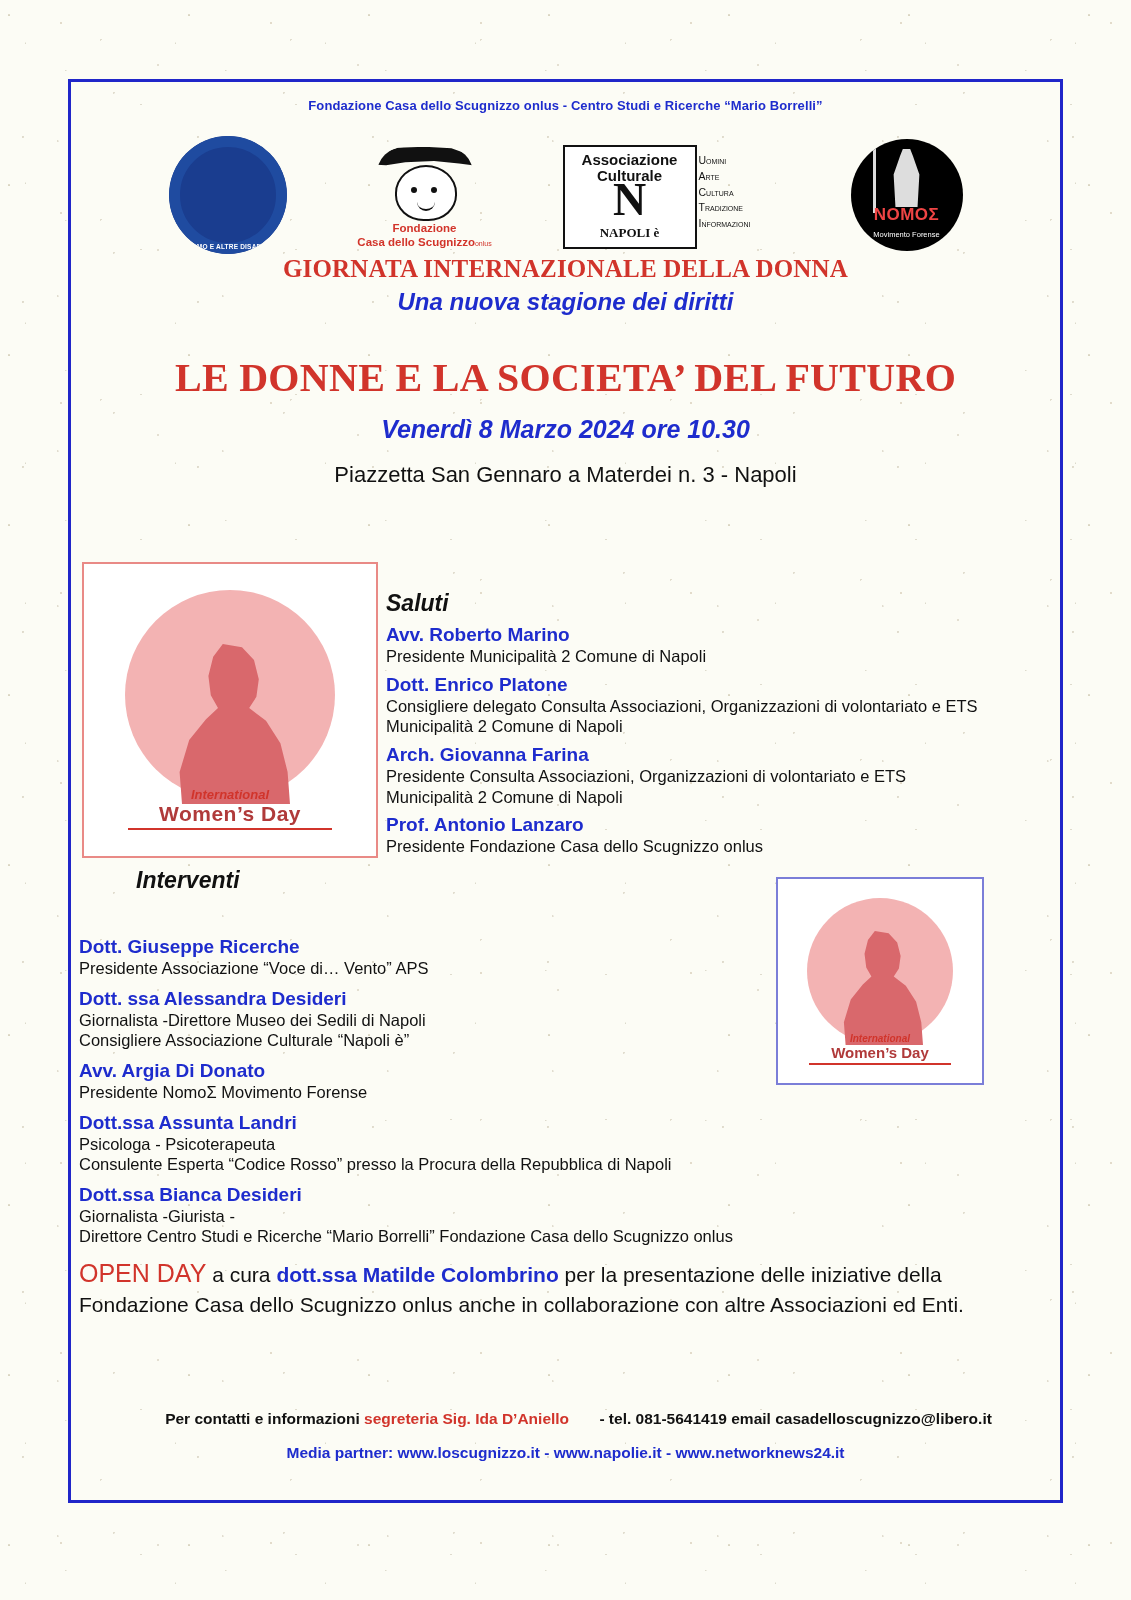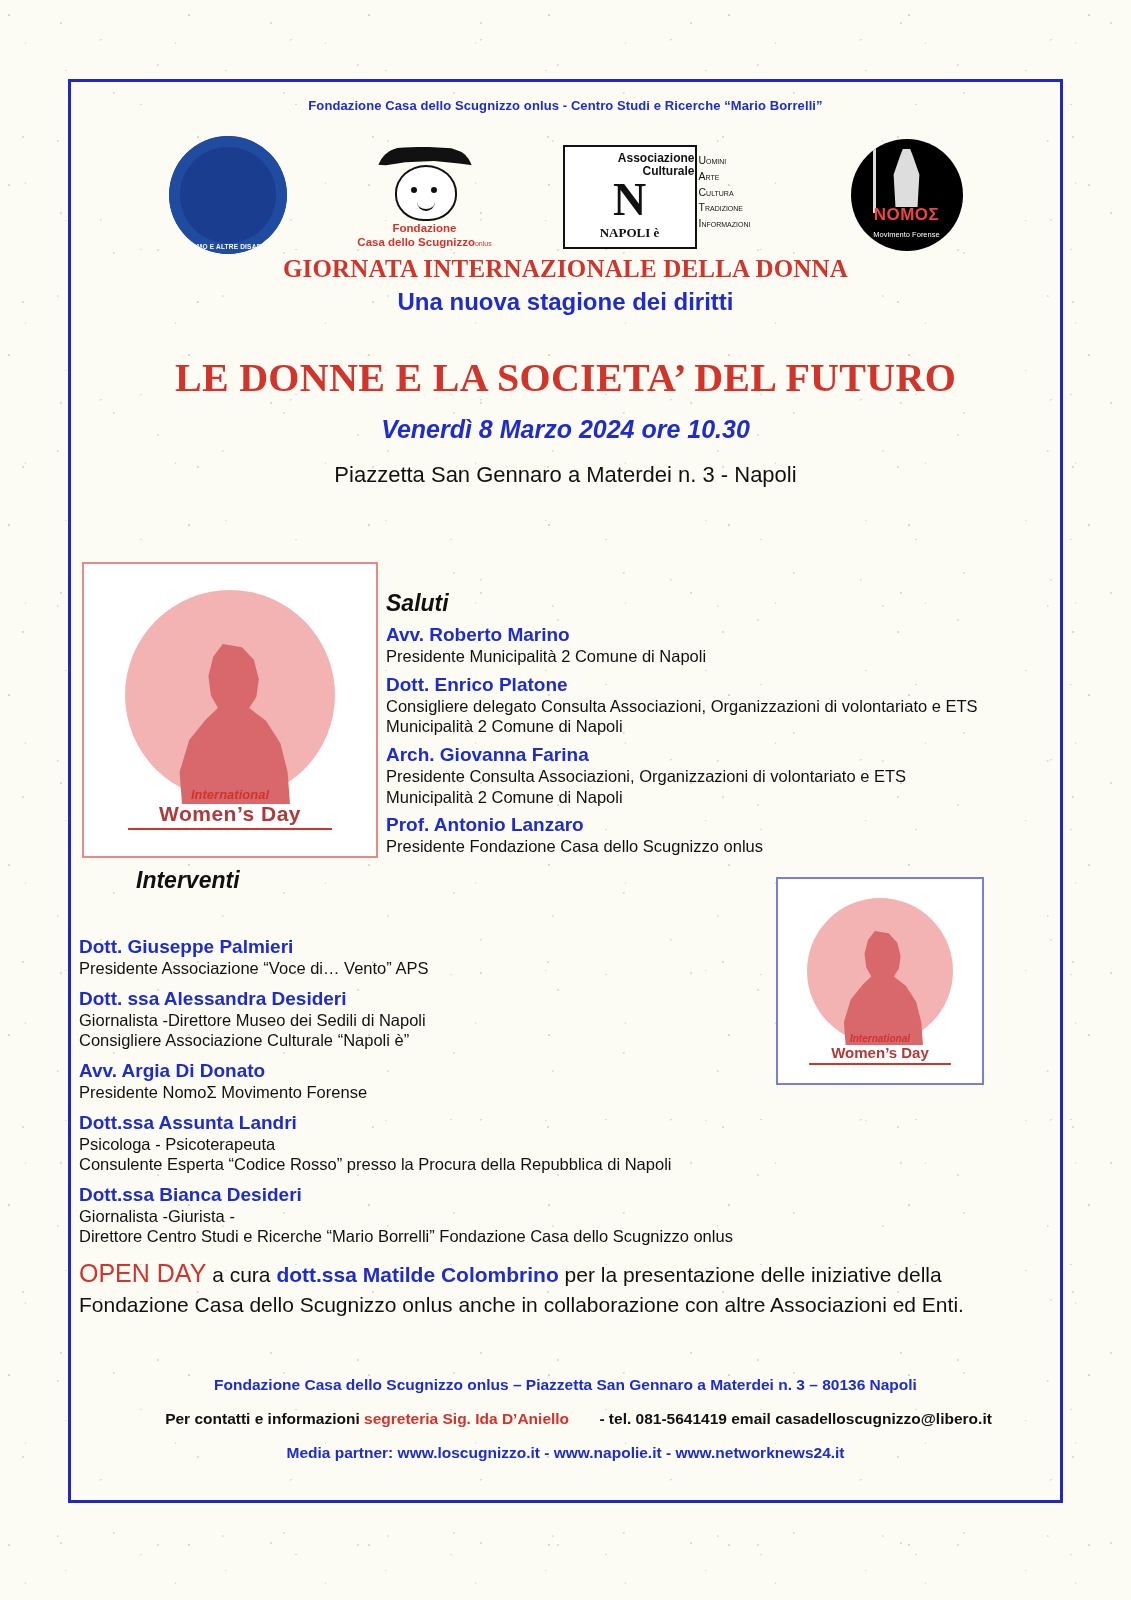--- a/index.html
+++ b/index.html
@@ -151,22 +151,22 @@
     border-bottom: 2.4px solid #111; border-radius: 0 0 12px 12px;}
   .scug-label {
     color: #d2342a; font-weight: bold; font-size: 11.5px; line-height: 1.25;
   }
   .scug-label .small { font-size: 7px; font-weight: normal; }
   
   .logo-napoli {
     width: 130px; height: 100px; border: 2px solid #111; position: relative; background: #fff;
   }
   .napoli-top {
-    position: absolute; top: 5px; left: 0; right: 0; text-align: right;
-    font-size: 12px; font-weight: bold; color: #111; line-height: 1.05;
+    position: absolute; top: 5px; left: 0; right: 0; text-align: center;
+    font-size: 15px; font-weight: bold; color: #111; line-height: 1.05;
   }
   .napoli-n {
     position: absolute; left: 50%; top: 30px; transform: translateX(-50%);
     font-size: 46px; font-weight: bold; color: #111; font-family: "Liberation Serif", serif;
     line-height: 1;
   }
   .napoli-word {
     position: absolute; bottom: 6px; left: 0; right: 0; text-align: center;
     font-size: 13px; font-weight: bold; color: #111; font-family: "Liberation Serif", serif;
   }
@@ -203,20 +203,21 @@
     font-family: "Liberation Serif", serif;
     font-weight: bold;
     font-size: 25px;
     letter-spacing: .2px;
     margin-top: 0;
   }
   .subtitle {
     text-align: center;
     color: #1e2ccd;
     font-weight: bold;
+    font-style: italic;
     font-size: 24px;
     margin-top: 5px;
   }
   .main-title {
     text-align: center;
     color: #d1342b;
     font-family: "Liberation Serif", serif;
     font-weight: bold;
     font-size: 40px;
     margin-top: 38px;
@@ -435,21 +436,21 @@
       <div class="speaker-role" style="white-space:pre-line">Presidente Consulta Associazioni, Organizzazioni di volontariato e ETS
 Municipalità 2 Comune di Napoli</div>
 
       <div class="speaker-name">Prof. Antonio Lanzaro</div>
       <div class="speaker-role" style="white-space:pre-line">Presidente Fondazione Casa dello Scugnizzo onlus</div>
     </div>
 
     <div class="interventi-label">Interventi</div>
 
     <div class="interventi-block">
-      <div class="speaker-name">Dott. Giuseppe Palmieri</div>
+      <div class="speaker-name">Dott. Giuseppe Ricerche</div>
       <div class="speaker-role" style="white-space:pre-line">Presidente Associazione “Voce di… Vento” APS</div>
 
       <div class="speaker-name">Dott. ssa Alessandra Desideri</div>
       <div class="speaker-role" style="white-space:pre-line">Giornalista -Direttore Museo dei Sedili di Napoli
 Consigliere Associazione Culturale “Napoli è”</div>
 
       <div class="speaker-name">Avv. Argia Di Donato</div>
       <div class="speaker-role" style="white-space:pre-line">Presidente NomoΣ Movimento Forense</div>
 
       <div class="speaker-name">Dott.ssa Assunta Landri</div>
@@ -459,21 +460,20 @@
       <div class="speaker-name">Dott.ssa Bianca Desideri</div>
       <div class="speaker-role" style="white-space:pre-line">Giornalista -Giurista -
 Direttore Centro Studi e Ricerche “Mario Borrelli”  Fondazione Casa dello Scugnizzo onlus</div>
     </div>
 
     <div class="openday">
       <span class="od-red">OPEN DAY</span><span> a cura </span><span class="od-blue">dott.ssa Matilde Colombrino</span><span> per la presentazione delle iniziative della Fondazione Casa dello Scugnizzo onlus anche in collaborazione con altre Associazioni ed Enti.</span>
     </div>
 
     <div class="footer">
-      <div class="footer-line">Fondazione Casa dello Scugnizzo onlus – Piazzetta San Gennaro a Materdei n. 3 – 80136 Napoli</div>
       <div class="footer-line">
         <span class="dark">Per contatti e informazioni</span>
         <span class="red">segreteria Sig. Ida D’Aniello</span>
         <span class="dark">-  tel. 081-5641419 email casadelloscugnizzo@libero.it</span>
       </div>
       <div class="footer-line">Media partner: www.loscugnizzo.it  -  www.napolie.it - www.networknews24.it</div>
     </div>
 
   </div>
 </div>

